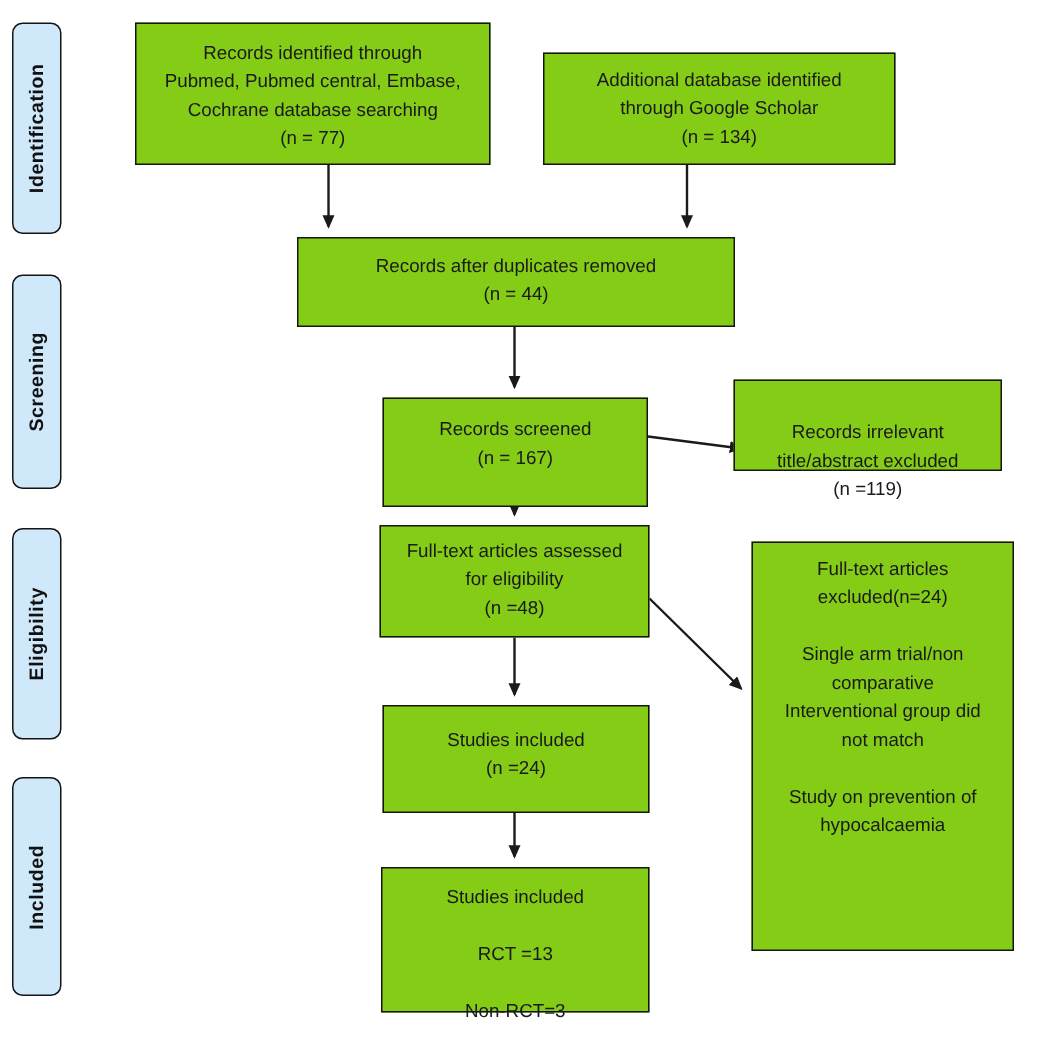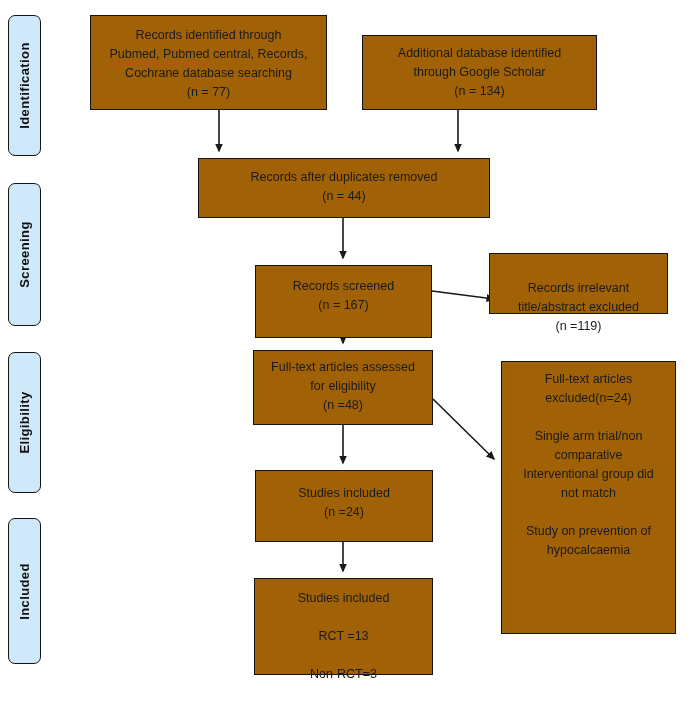--- a/index.html
+++ b/index.html
@@ -23,30 +23,29 @@
   .sidebox span{
     transform:rotate(-90deg);
     white-space:nowrap;
     font-weight:bold;
     font-size:13px;
     letter-spacing:.4px;
     color:#111111;
   }
   .flowbox{
     position:absolute;
-    background:#a16207;
+    background:#84cc16;
     border:1.5px solid #141414;
     box-sizing:border-box;
     text-align:center;
     font-size:12.5px;
     line-height:19px;
   }
   .line{min-height:19px;}
   .sq{
-    text-decoration:underline;
     text-decoration-style:wavy;
     text-decoration-color:#e53935;
     text-decoration-thickness:1px;
     text-underline-offset:3px;
   }
   
   #side-identification{top:15px;height:141px;}
   #side-screening{top:183px;height:143px;}
   #side-eligibility{top:352px;height:141px;}
   #side-included{top:518px;height:146px;}
@@ -89,21 +88,21 @@
   </div>
   <div class="sidebox" id="side-eligibility">
     <span>Eligibility</span>
   </div>
   <div class="sidebox" id="side-included">
     <span>Included</span>
   </div>
 
   <div class="flowbox" id="box-identified-db">
     <div class="line">Records identified through</div>
-    <div class="line"><span class="sq">Pubmed,</span> <span class="sq">Pubmed</span> <span>central, Records,</span></div>
+    <div class="line"><span class="sq">Pubmed,</span> <span class="sq">Pubmed</span> <span>central, Embase,</span></div>
     <div class="line">Cochrane database searching</div>
     <div class="line">(n = 77)</div>
   </div>
 
   <div class="flowbox" id="box-additional">
     <div class="line">Additional database identified</div>
     <div class="line">through Google Scholar</div>
     <div class="line">(n = 134)</div>
   </div>
 

